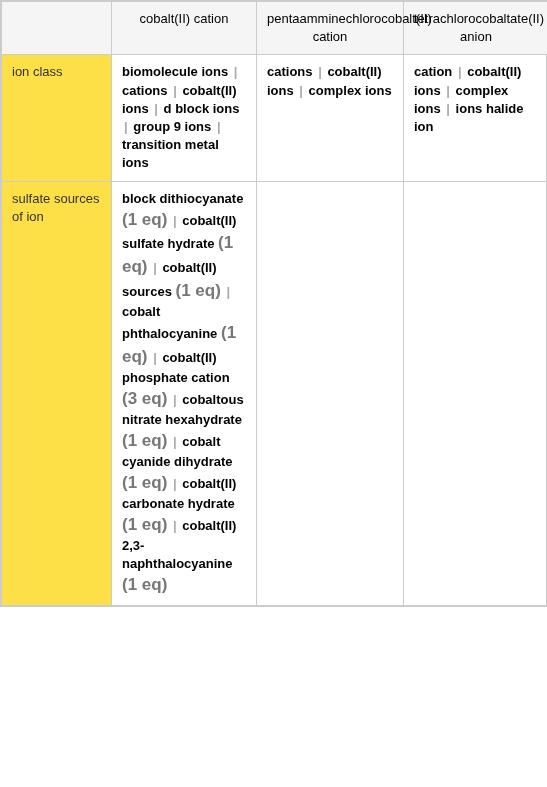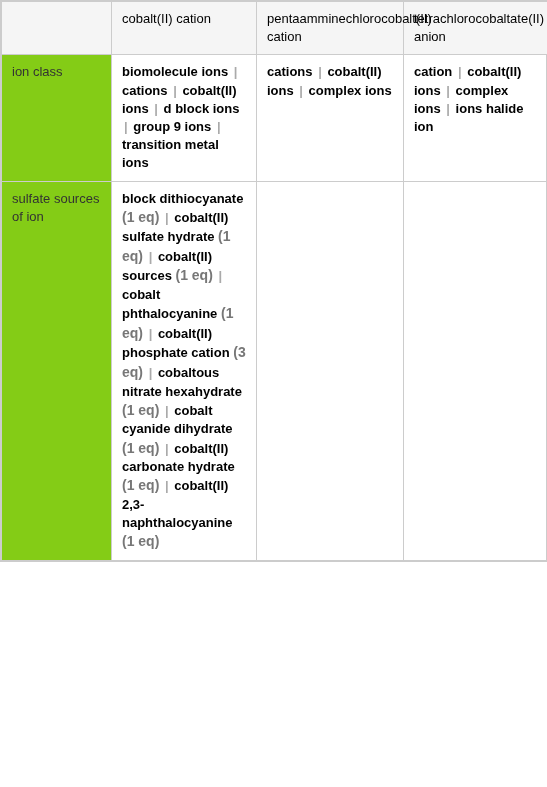--- a/index.html
+++ b/index.html
@@ -24,31 +24,31 @@
       border: 1px solid #ccc;
       padding: 8px 10px;
       vertical-align: top;
       font-size: 13px;
       line-height: 1.4;
       font-weight: bold;
     }
     th {
       background: #f5f5f5;
       font-weight: normal;
-      text-align: left;
+      text-align: center;
       font-size: 13px;
     }
     td.row-header {
-      background: #84cc16;
+      background: #fde047;
       font-weight: normal;
       font-size: 13px;
       color: #333;
     }
     .small-text {
-      font-size: 14px;
+      font-size: 17px;
       color: #777;
     }
     .pipe-sep {
       color: #aaa;
       margin: 0 2px;
     }
     col.col0 { width: 110px; }
     col.col1 { width: 145px; }
     col.col2 { width: 147px; }
     col.col3 { width: 145px; }

